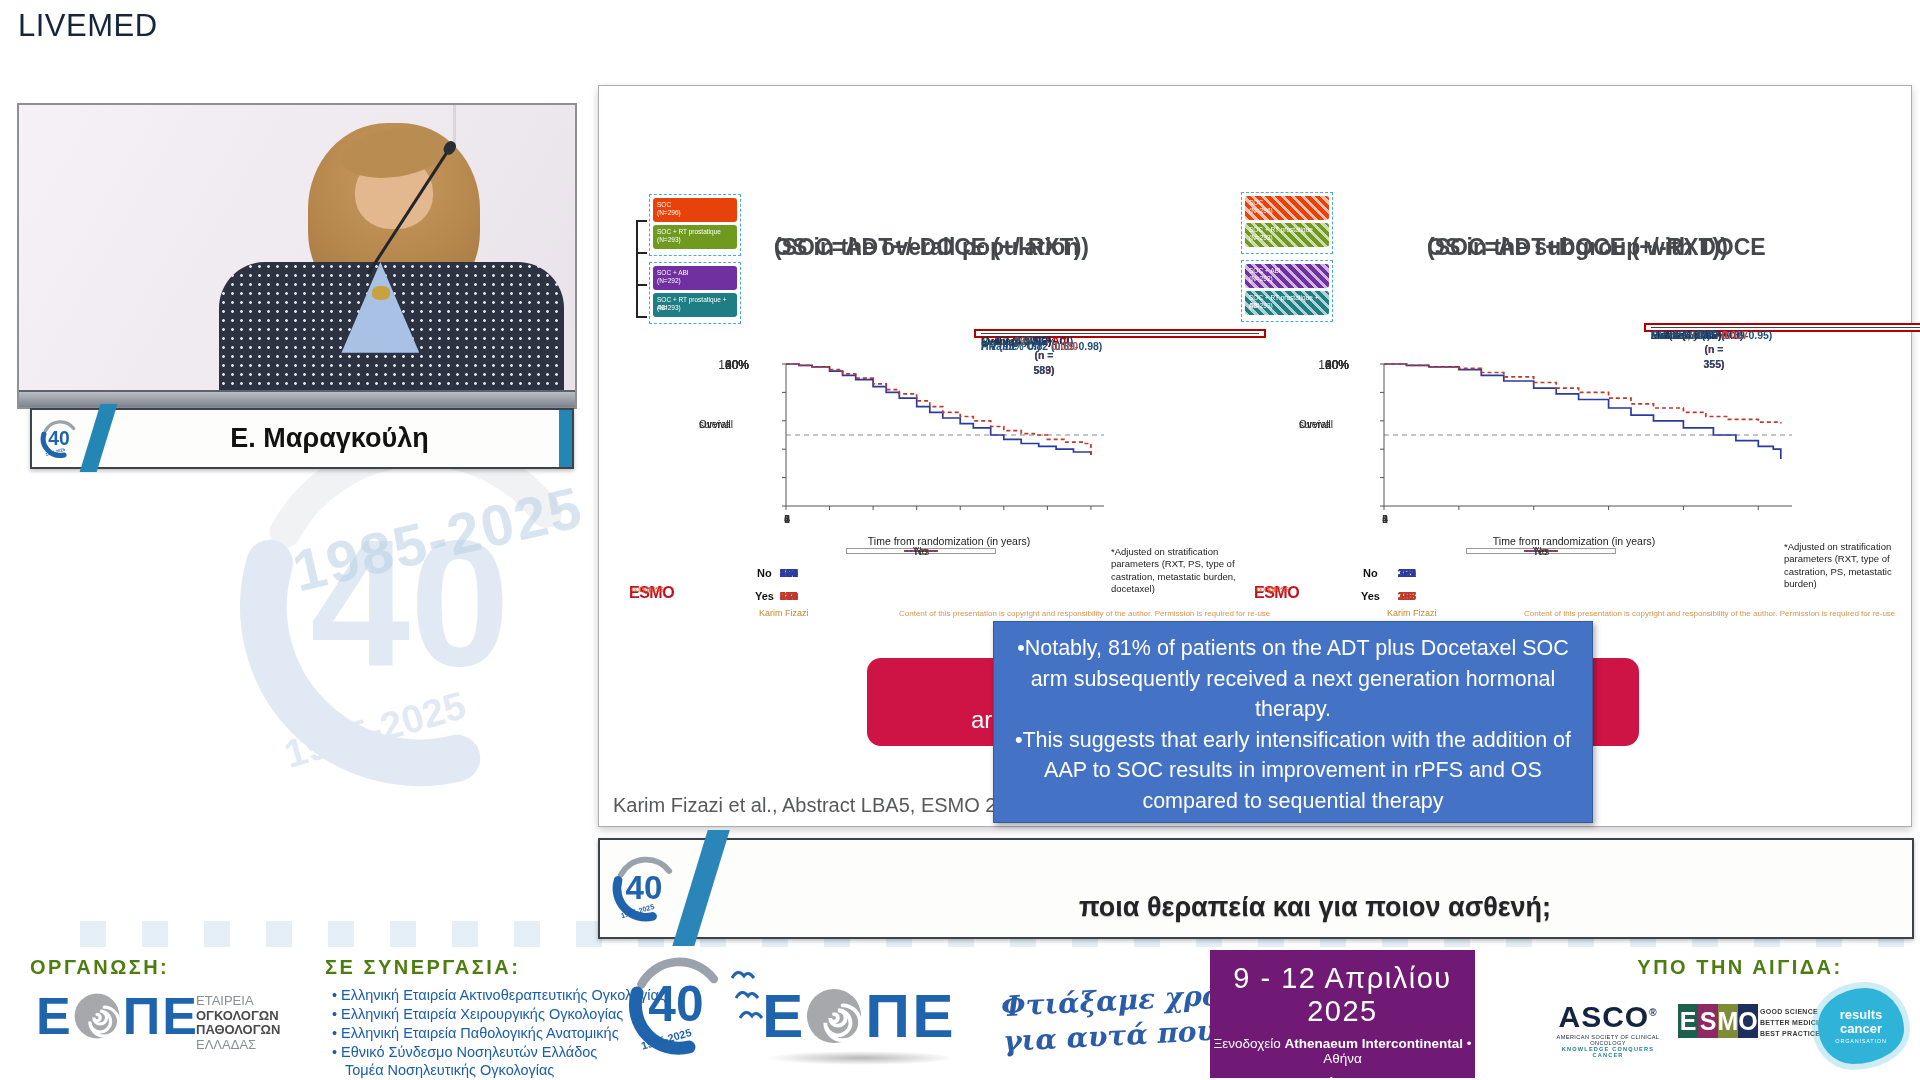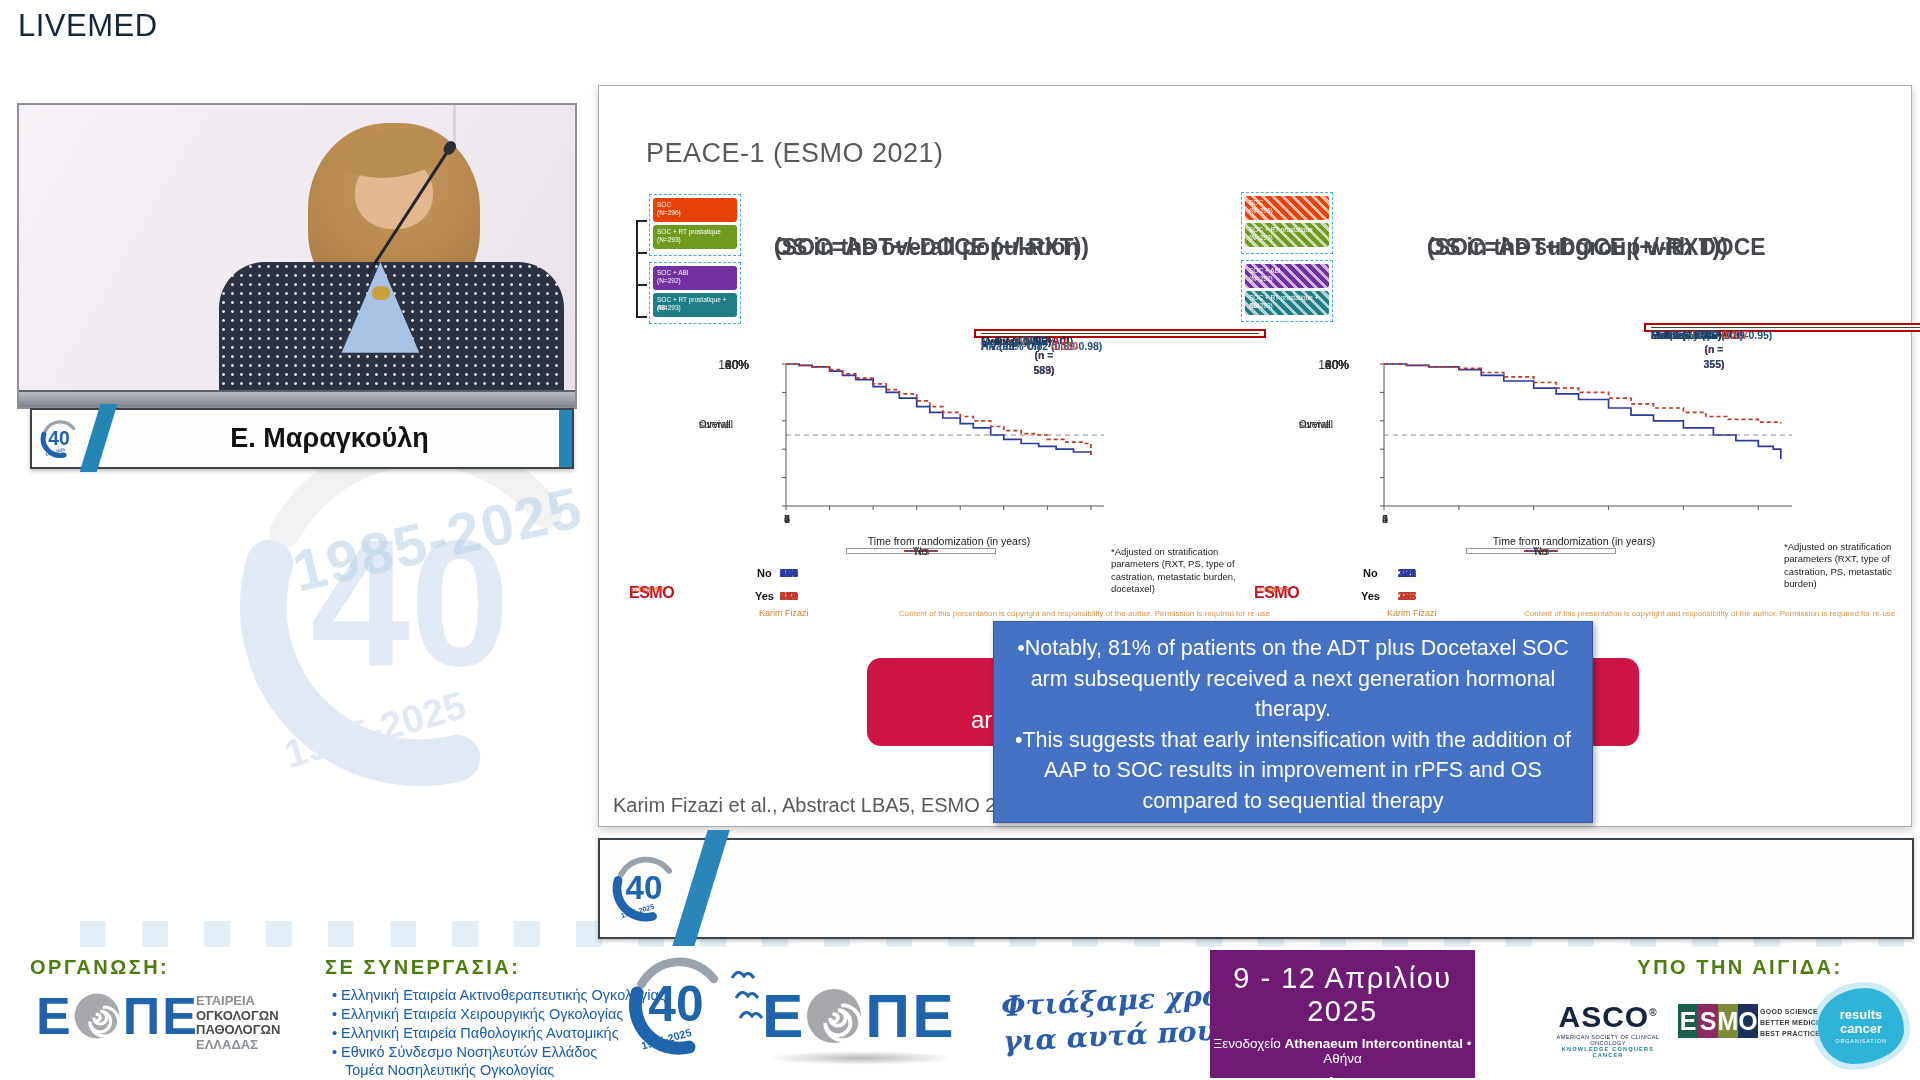--- a/index.html
+++ b/index.html
@@ -189,21 +189,20 @@
   <path d="M 14 38 A 40 40 0 0 0 62 88" fill="none" stroke="#1f64ad" stroke-width="12" stroke-linecap="round"></path>
   <text x="50" y="64" text-anchor="middle" font-family="Liberation Sans,sans-serif" font-size="46" font-weight="800" fill="#1f64ad">40</text>
   <text x="42" y="84" text-anchor="middle" font-family="Liberation Sans,sans-serif" font-size="10" font-weight="700" fill="#1f64ad" transform="rotate(-16 42 84)">1985-2025</text>
 </svg></span>
     <span class="plate-stripe"></span>
     <span class="plate-name">Ε. Μαραγκούλη</span>
     <span class="plate-endbar"></span>
   </div>
 
   <div class="abs slide">
-    <div class="sl-title">PEACE-1 (ESMO 2021)</div>
 
     <div class="arms">
       <div class="tree-v"></div>
       <div class="tree-h" style="top:26px"></div>
       <div class="tree-h" style="top:58px"></div>
       <div class="tree-h" style="top:90px"></div>
       <div class="tree-h" style="top:122px"></div>
       <div style="position:relative">
           <div class="arm-group">
             <div class="arm-box" style="background: rgb(232, 66, 11);">
@@ -505,35 +504,36 @@
     <span class="logo40 l40-greek">
 <svg viewBox="0 0 100 100" width="100%" height="100%">
   <path d="M 85 25 A 40 40 0 0 0 18 30" fill="none" stroke="#9aa3ab" stroke-width="8" stroke-linecap="round"></path>
   <path d="M 14 38 A 40 40 0 0 0 62 88" fill="none" stroke="#1f64ad" stroke-width="12" stroke-linecap="round"></path>
   <text x="50" y="64" text-anchor="middle" font-family="Liberation Sans,sans-serif" font-size="46" font-weight="800" fill="#1f64ad">40</text>
   <text x="42" y="84" text-anchor="middle" font-family="Liberation Sans,sans-serif" font-size="10" font-weight="700" fill="#1f64ad" transform="rotate(-16 42 84)">1985-2025</text>
 </svg></span>
     <span class="plate-stripe" style="width:22px;background:#2a85b8;"></span>
     <span class="greek-title">
       <br>
+      <span>ποια θεραπεία και για ποιον ασθενή;</span>
     </span>
   </div>
 
   <div class="abs footer-label" style="left:30px;top:956px;">ΟΡΓΑΝΩΣΗ:</div>
   <div class="abs eope-row" style="left:36px;top:986px;">
     <span class="eope-letter" style="font-size:52px;">Ε</span>
     <span class="spiral" style="width:48px;height:48px;display:inline-block;">
 <svg viewBox="0 0 60 60" width="100%" height="100%">
   <circle cx="30" cy="30" r="28" fill="#a6a8ab"></circle>
   <path d="M30 30 m0 -2 a4 4 0 1 1 -4 4 a8 8 0 1 0 8 -8 a13 13 0 1 1 -13 13 a18 18 0 1 0 18 -18" fill="none" stroke="#fff" stroke-width="4" stroke-linecap="round"></path>
 </svg></span>
     <span class="eope-letter" style="font-size:52px;">Π</span>
     <span class="eope-letter" style="font-size:52px;">Ε</span>
   </div>
-  <div class="abs eope-sub" style="left:196px;top:994px;font-weight:bold;">
+  <div class="abs eope-sub" style="left:196px;top:994px;">
     <div class="g">ΕΤΑΙΡΕΙΑ</div>
     <div><b>ΟΓΚΟΛΟΓΩΝ</b></div>
     <div><b>ΠΑΘΟΛΟΓΩΝ</b></div>
     <div class="g">ΕΛΛΑΔΑΣ</div>
   </div>
 
   <div class="abs footer-label" style="left:325px;top:956px;">ΣΕ ΣΥΝΕΡΓΑΣΙΑ:</div>
   <div class="abs syn-list" style="left:332px;top:986px;z-index:2;">
       <span>Ελληνική Εταιρεία Ακτινοθεραπευτικής Ογκολογίας</span>
       <span>Ελληνική Εταιρεία Χειρουργικής Ογκολογίας</span>

